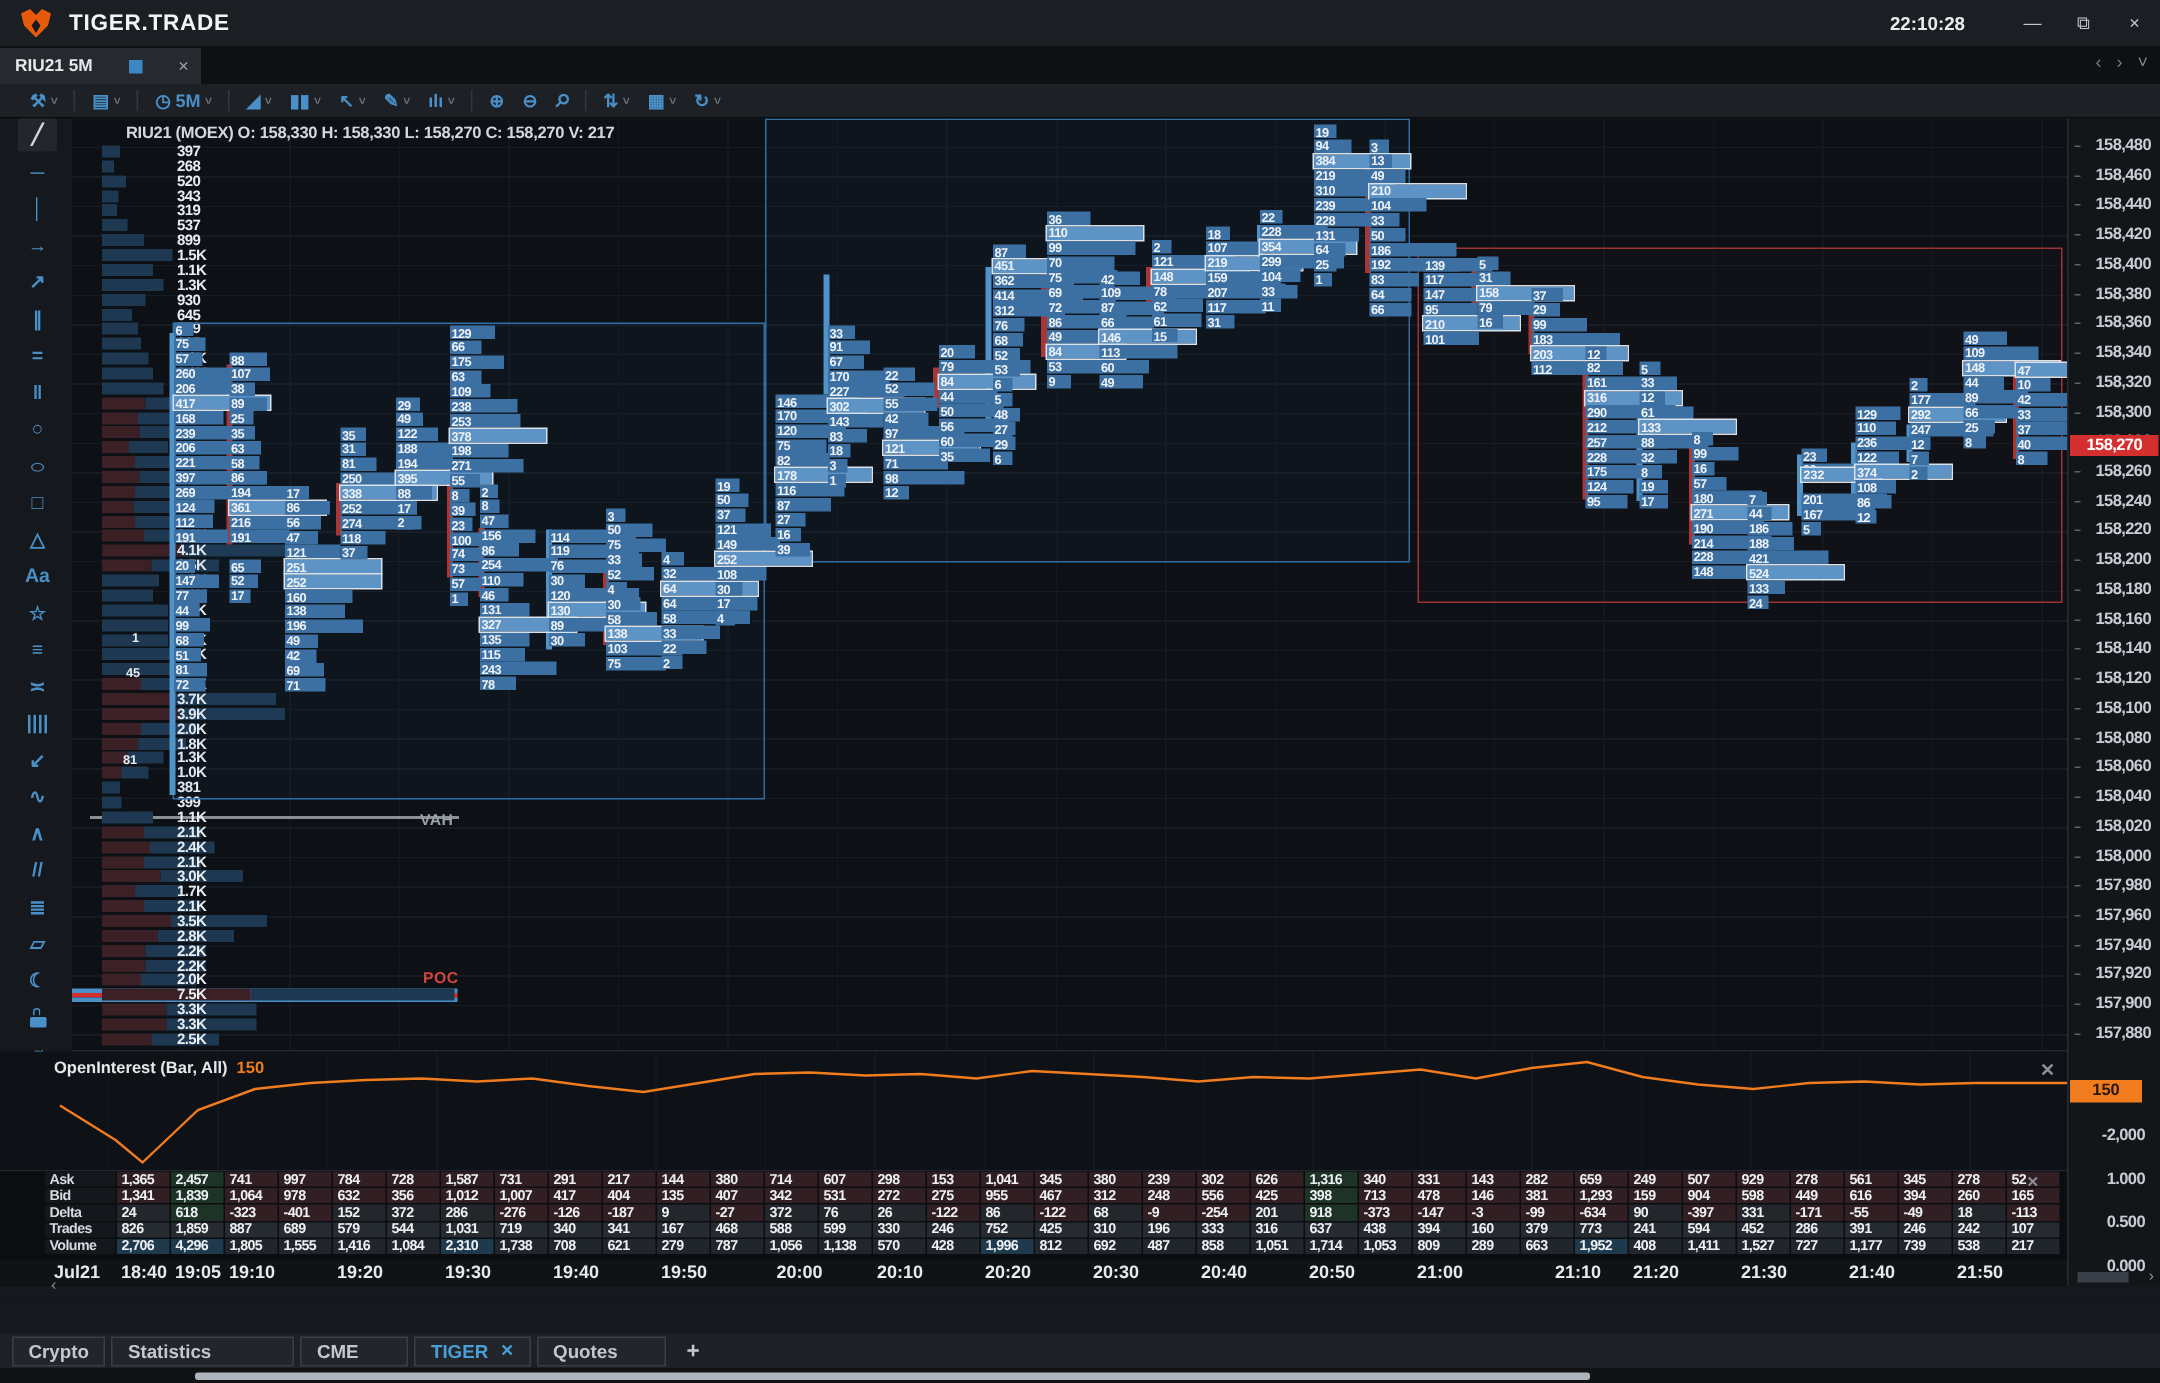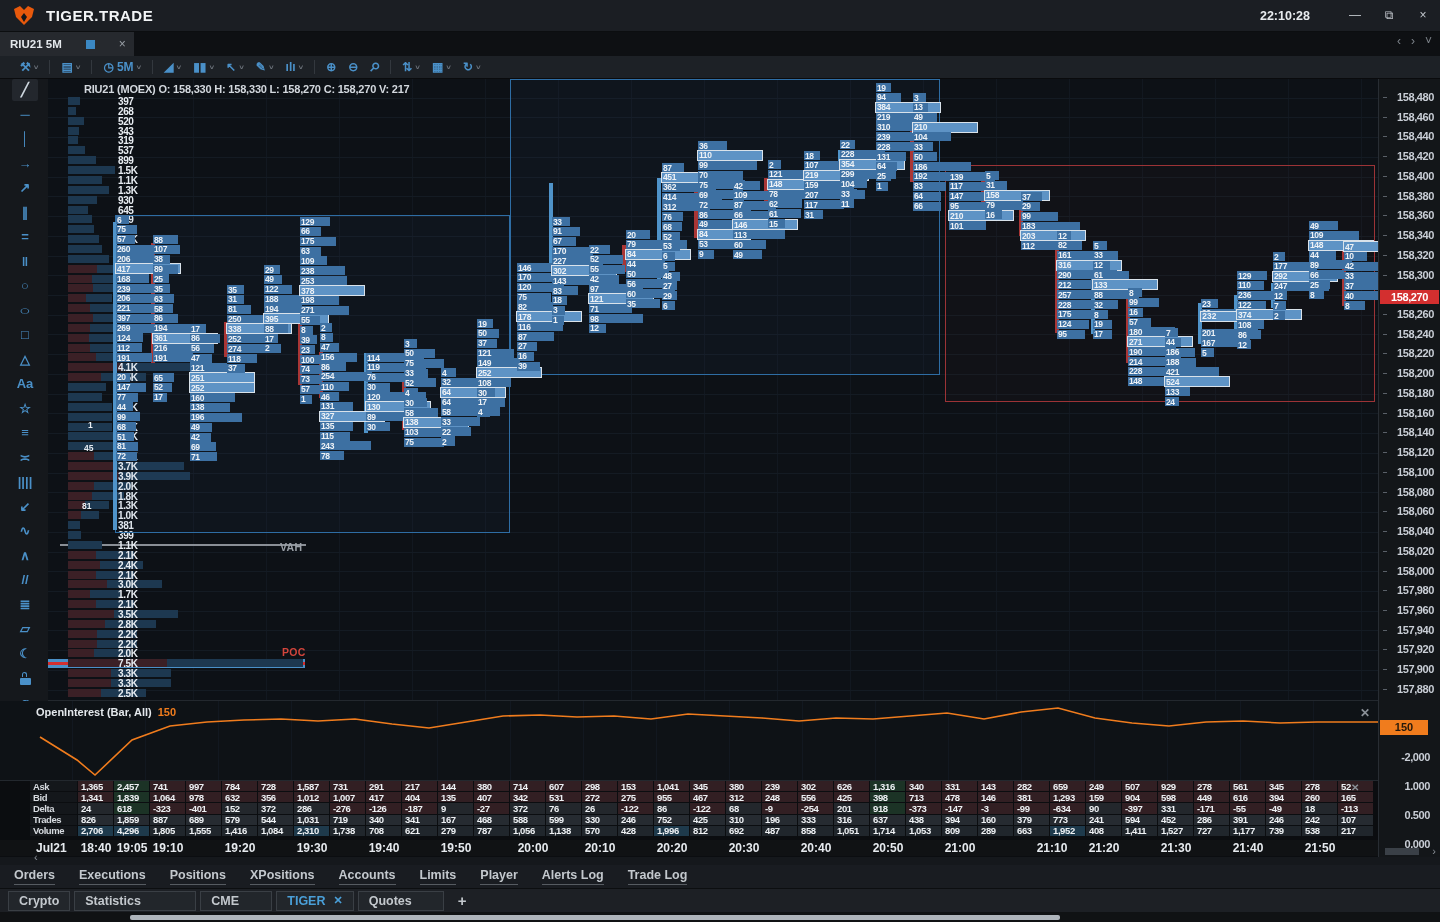--- a/index.html
+++ b/index.html
@@ -1882,31 +1882,20 @@
       <span class="ax-plain" style="top: 701px;">1.000</span>
       <span class="ax-plain" style="top: 730px;">0.500</span>
       <span class="ax-plain" style="top: 759px;">0.000</span>
       <div class="ax-nub"></div>
       <span class="ax-arrow">›</span>
     </div>
 
   <div class="strip1">
     <span class="scroll-left">‹</span>
   </div>
-  <div class="tabs1" id="tabs1">
-      <span class="tab1">Orders</span>
-      <span class="tab1">Executions</span>
-      <span class="tab1">Positions</span>
-      <span class="tab1">XPositions</span>
-      <span class="tab1">Accounts</span>
-      <span class="tab1">Limits</span>
-      <span class="tab1">Player</span>
-      <span class="tab1">Alerts Log</span>
-      <span class="tab1">Trade Log</span>
-    </div>
   <div class="tabs2" id="tabs2">
       <div class="tab2" style="min-width: 54px;">
         <span>Crypto</span>
       </div>
       <div class="tab2" style="min-width: 122px;">
         <span>Statistics</span>
       </div>
       <div class="tab2" style="min-width: 72px;">
         <span>CME</span>
       </div>

